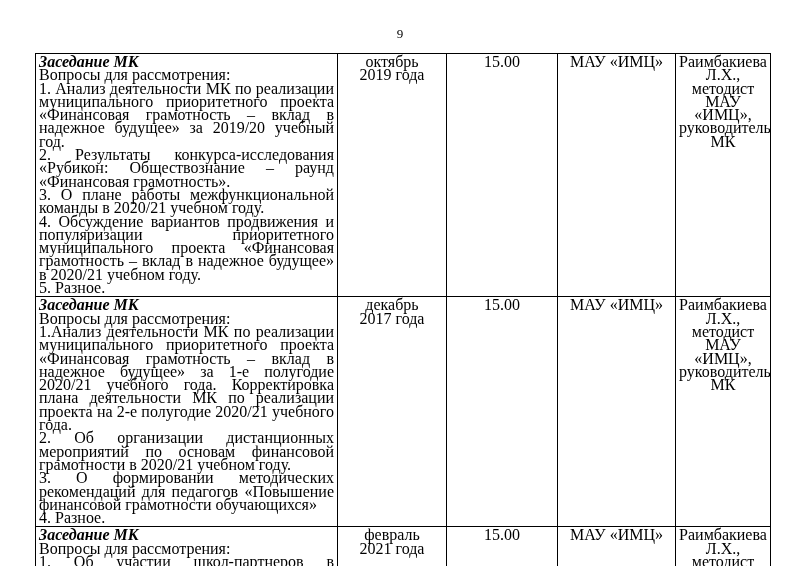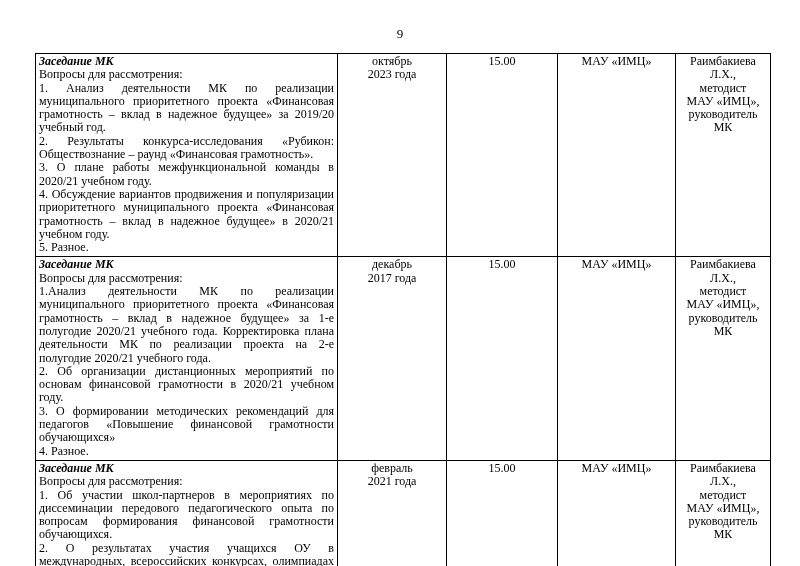--- a/index.html
+++ b/index.html
@@ -25,21 +25,21 @@
   }
   table.schedule {
     border-collapse: collapse;
     table-layout: fixed;
     width: 735px;
     margin: 12px 0 0 35px;
   }
   table.schedule td {
     border: 1px solid #000000;
     vertical-align: top;
-    font-size: 12px;
+    font-size: 16px;
     line-height: 13.3px;
     padding: 1px 3px 2px 3px;
   }
   td.desc { text-align: justify; }
   td.desc .title {
     font-weight: bold;
     font-style: italic;
   }
   td.desc .body {
     white-space: pre-line;
@@ -75,21 +75,21 @@
         <td class="desc">
           <div class="title">Заседание МК</div>
           <div class="body">Вопросы для рассмотрения:
 1. Анализ деятельности МК по реализации муниципального приоритетного проекта «Финансовая грамотность – вклад в надежное будущее» за 2019/20 учебный год.
 2. Результаты конкурса-исследования «Рубикон: Обществознание – раунд «Финансовая грамотность».
 3. О плане работы межфункциональной команды в 2020/21 учебном году.
 4. Обсуждение вариантов продвижения и популяризации приоритетного муниципального проекта «Финансовая грамотность – вклад в надежное будущее» в 2020/21 учебном году.
 5. Разное.</div>
         </td>
         <td class="center">октябрь
-2023 года</td>
+2019 года</td>
         <td class="center">15.00</td>
         <td class="center">МАУ «ИМЦ»</td>
         <td class="center">Раимбакиева Л.Х.,
 методист
 МАУ «ИМЦ»,
 руководитель
 МК</td>
       </tr>
 
       <tr class="row-2">

